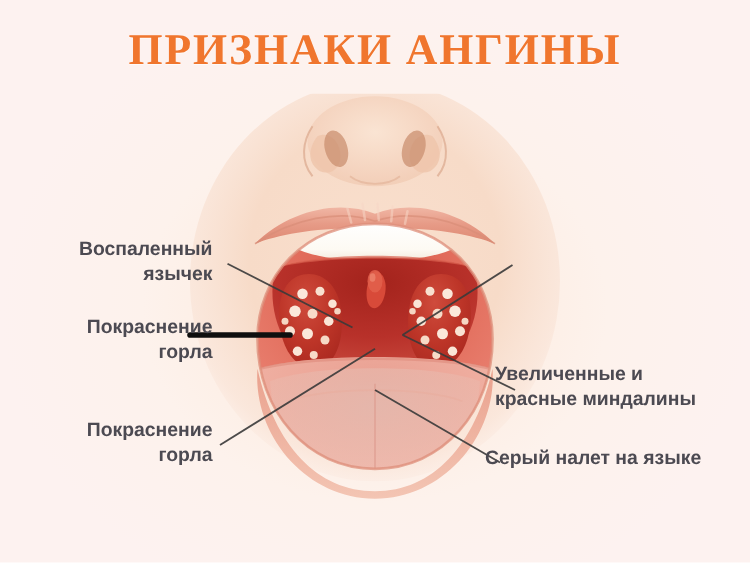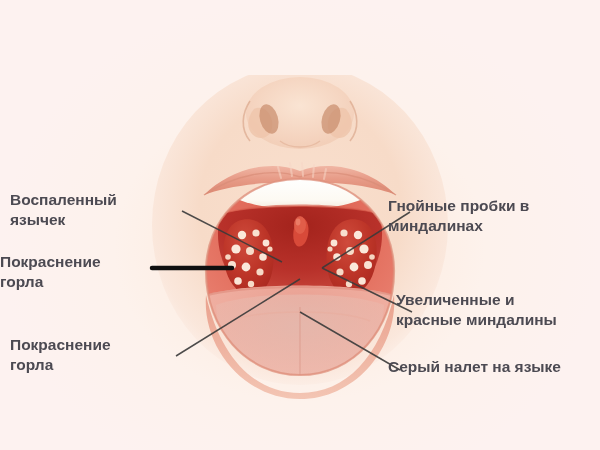--- a/index.html
+++ b/index.html
@@ -62,36 +62,37 @@
   
   .label {
     position: absolute;
     font-family: "Liberation Sans", sans-serif;
     font-weight: bold;
     font-size: 15.5px;
     line-height: 1.28;
     color: #4c4a52;
     white-space: pre-line;
   }
-  .label.left  { }
+  .label.left  { text-align: right; }
   .label.right { text-align: left; }
 
   #label-uvula       { left: 10px;  top: 190px;  width: 160px; }
   #label-redness-1   { left: 0px;   top: 252px;  width: 170px; }
   #label-redness-2   { left: 10px;  top: 335px;  width: 160px; }
 
   #label-pus         { left: 388px; top: 196px;  width: 210px; }
   #label-tonsils     { left: 396px; top: 290px;  width: 212px; }
   #label-coating     { left: 388px; top: 357px;  width: 215px; }
 </style>
 </head>
 <body>
 
 <div id="poster">
 
+  <div id="title">ПРИЗНАКИ АНГИНЫ</div>
 
   <div id="anatomy">
     <svg width="300" height="330" viewBox="0 0 300 330" xmlns="http://www.w3.org/2000/svg">
       <defs>
         <radialGradient id="faceGrad" cx="50%" cy="45%" r="62%">
           <stop offset="0%" stop-color="#f9dfcd"></stop>
           <stop offset="55%" stop-color="#f7dbc8"></stop>
           <stop offset="82%" stop-color="#fae6da" stop-opacity="0.85"></stop>
           <stop offset="100%" stop-color="#fdf1ec" stop-opacity="0"></stop>
         </radialGradient>
@@ -301,21 +302,19 @@
 
   <div class="label left" id="label-uvula">Воспаленный
 язычек</div>
 
   <div class="label left" id="label-redness-1">Покраснение
 горла</div>
 
   <div class="label left" id="label-redness-2">Покраснение
 горла</div>
 
-  <div class="label right" id="label-pus">Гнойные пробки в
-миндалинах</div>
 
   <div class="label right" id="label-tonsils">Увеличенные и
 красные миндалины</div>
 
   <div class="label right" id="label-coating">Серый налет на языке</div>
 
 </div>
 
 </body></html>

